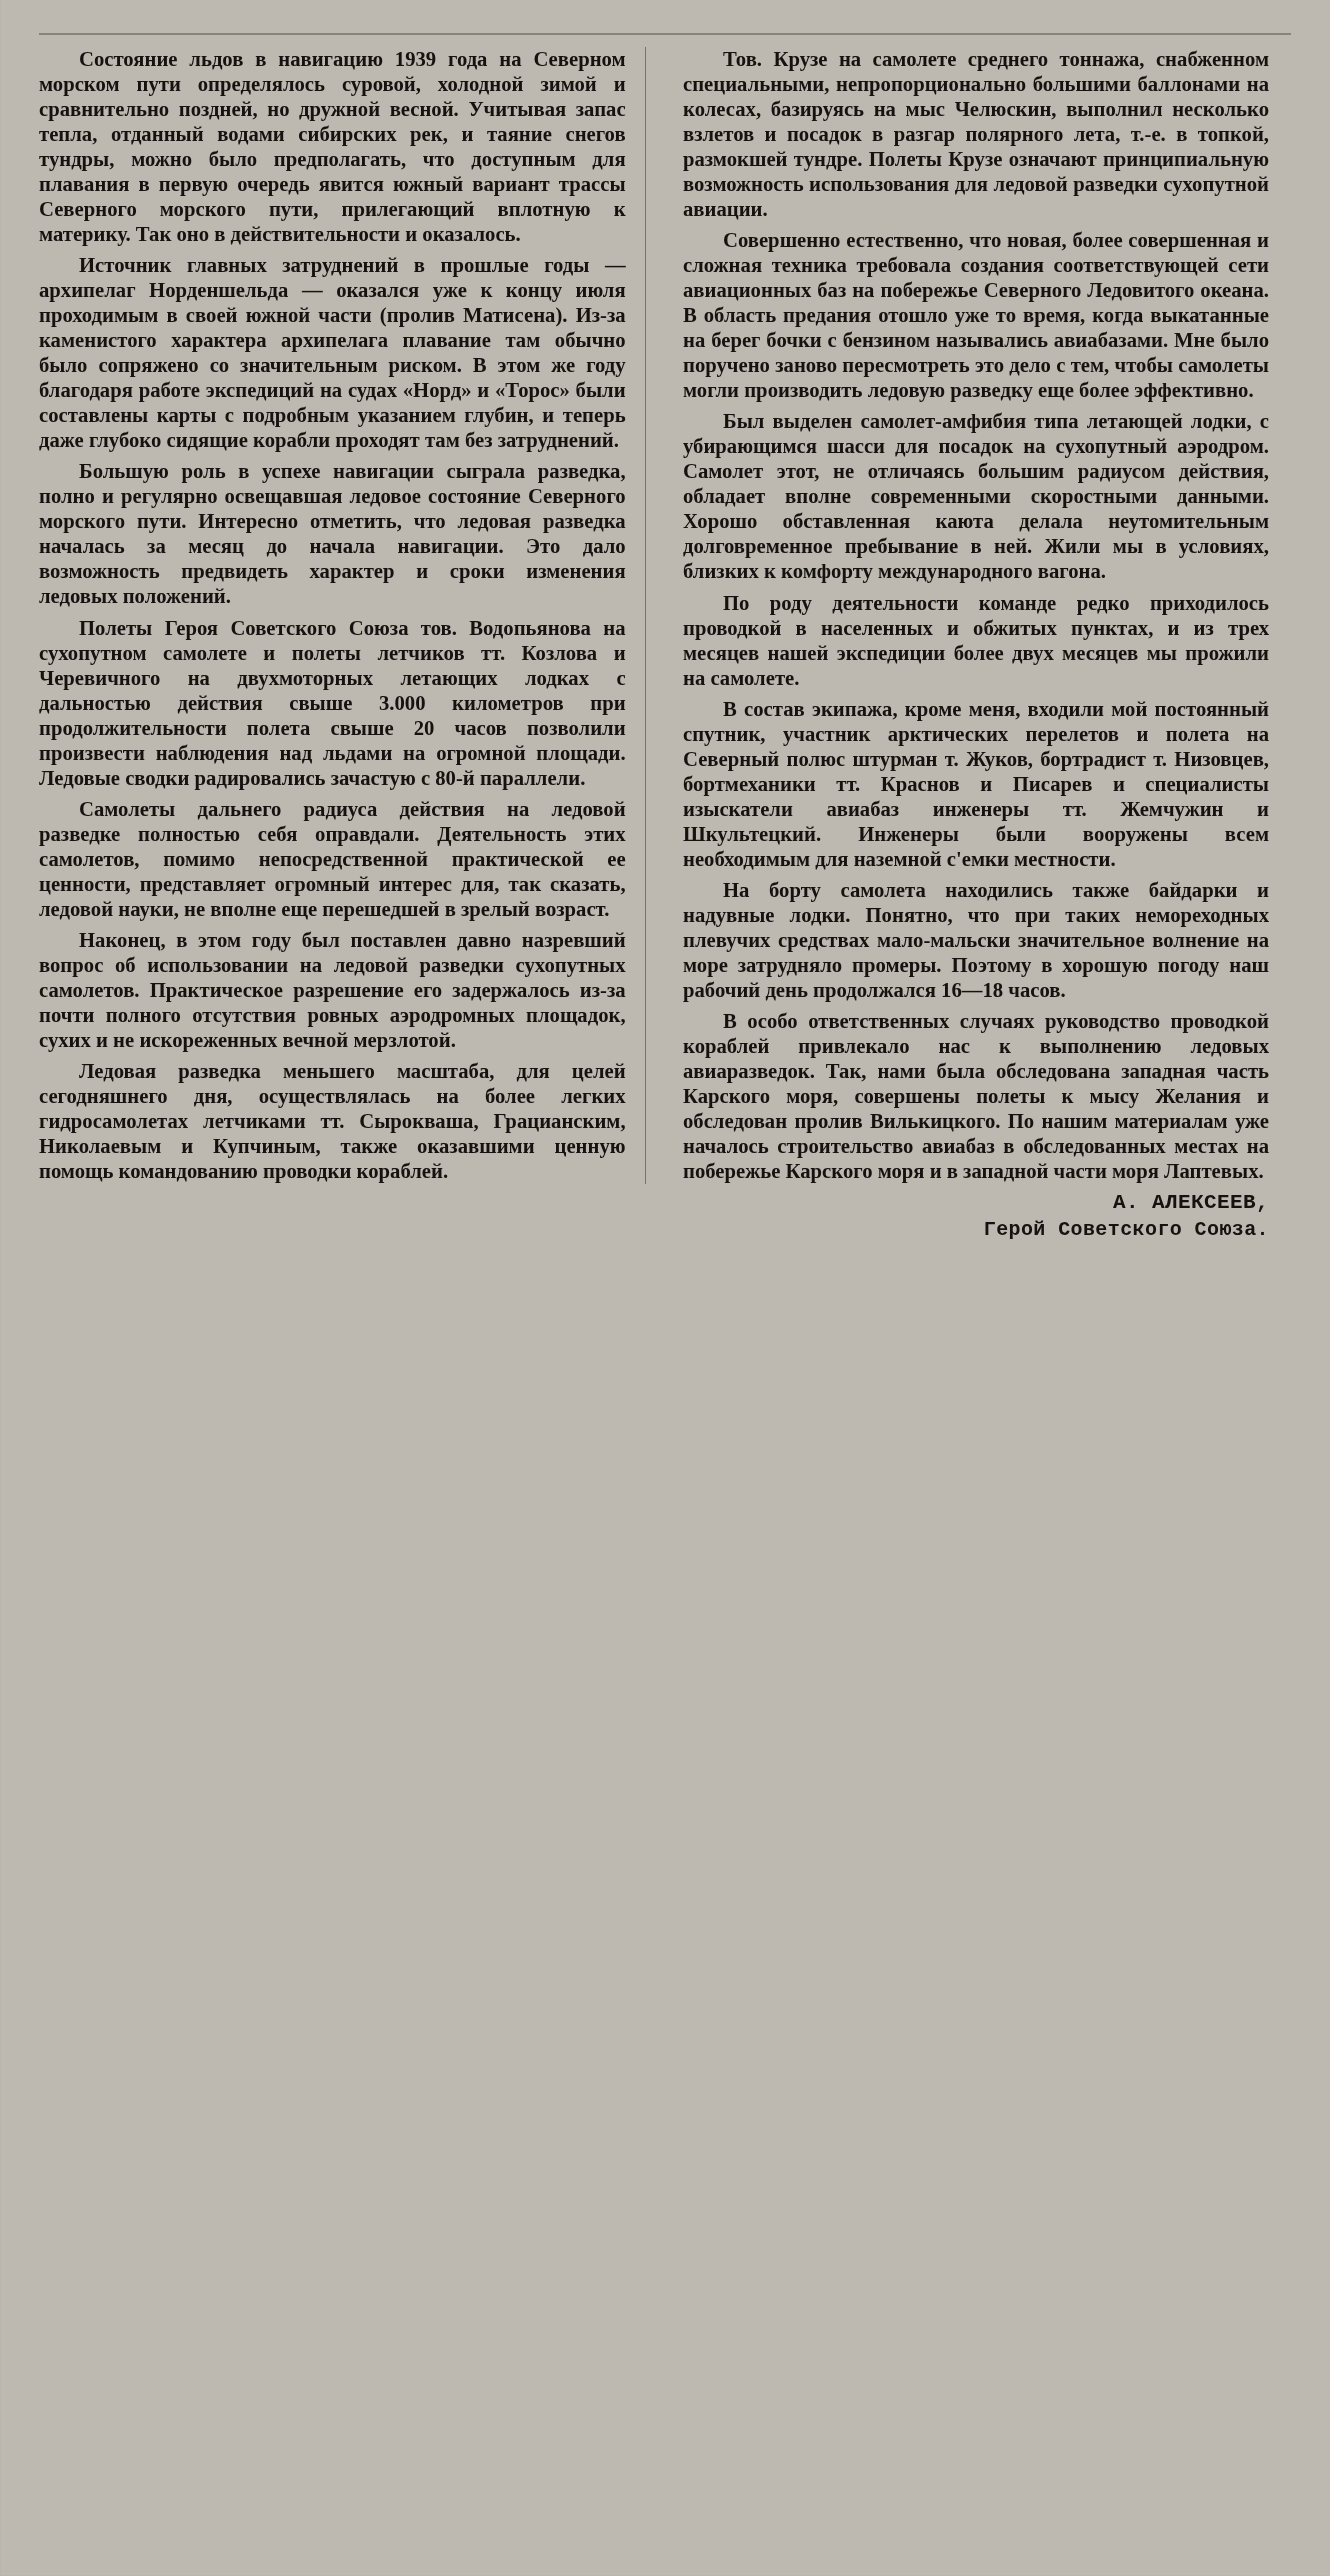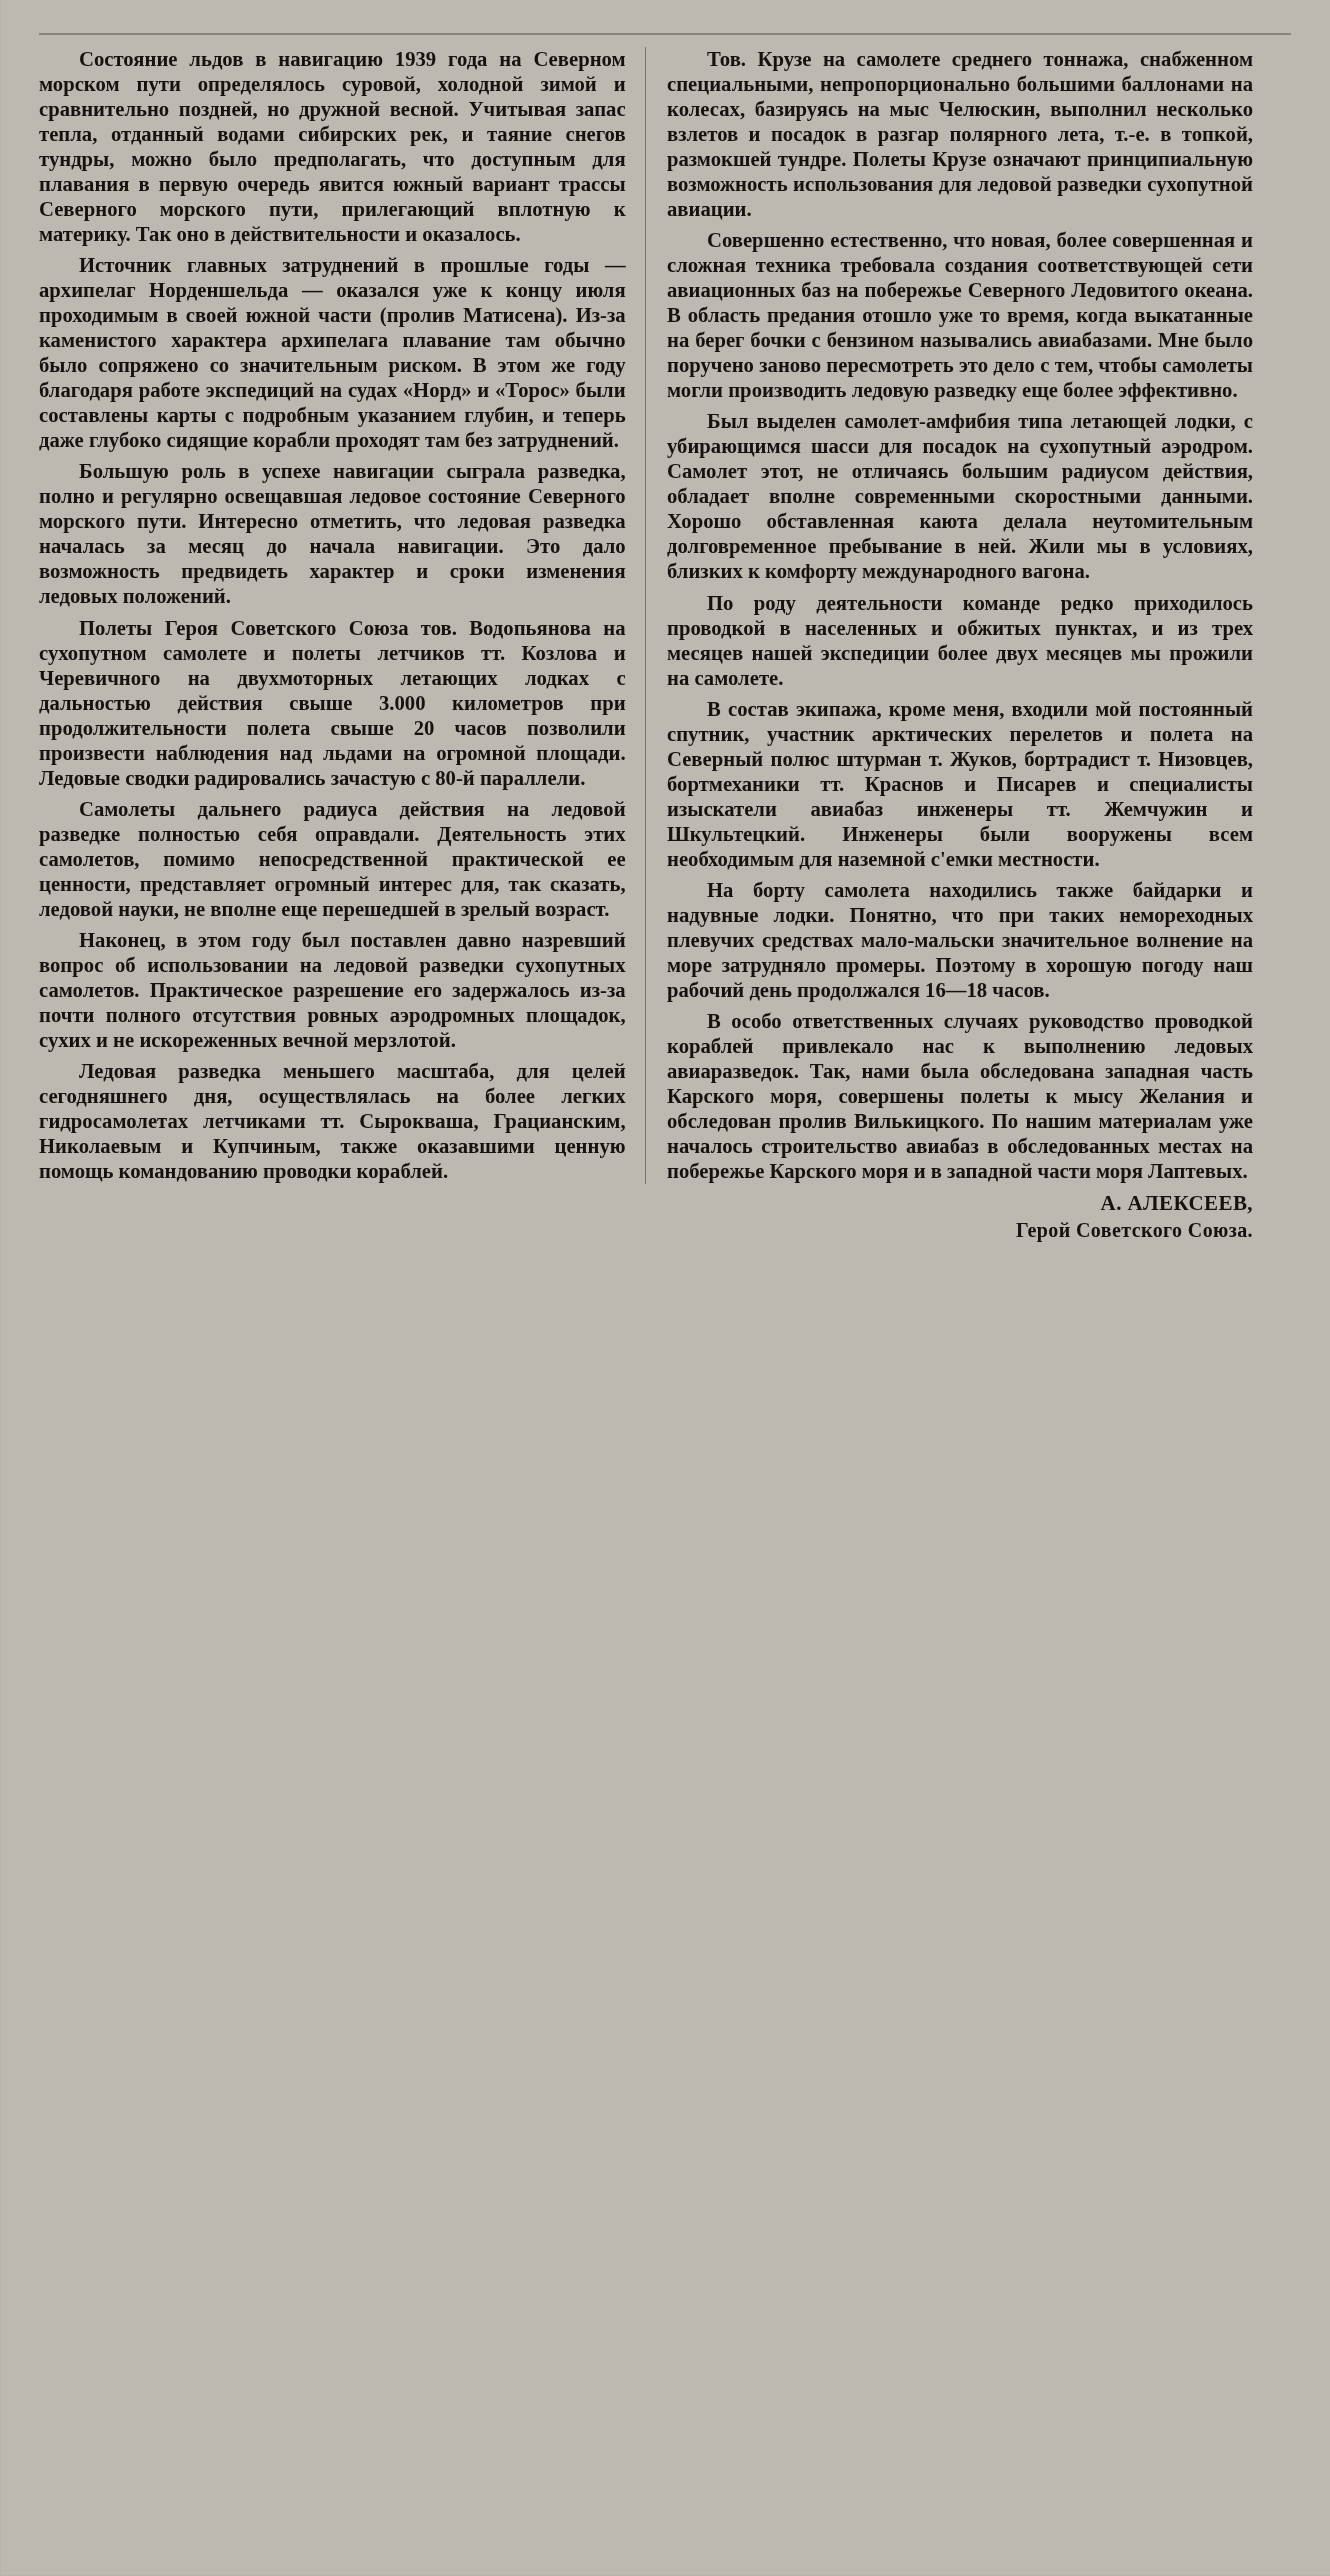--- a/index.html
+++ b/index.html
@@ -36,21 +36,21 @@
     text-shadow: 0 0.9px 0 rgba(255,255,255,0.18);
   }
   .rule {
     height: 1.8px;
     background: #4a443c;
     opacity: 0.45;
     margin: 0 0 12.3px 0;
   }
   .columns {
     display: flex;
-    gap: 0px;
+    gap: 16px;
     align-items: flex-start;
   }
   .col {
     width: 607px;
     box-sizing: border-box;
   }
   .col.left {
     padding-right: 19.4px;
     border-right: 1.8px solid rgba(50,45,38,0.5);
   }
@@ -69,21 +69,21 @@
     text-indent: 40px;
     hyphens: manual;
     -webkit-font-smoothing: none;
   }
   p.para:last-child {
     margin-bottom: 0;
   }
   .signature {
     margin-top: 2px;
     text-align: right;
-    font-family: Liberation Serif, serif;
+    font-family: Liberation Mono, monospace;
     font-weight: bold;
     font-size: 21px;
     color: #161210;
     line-height: 26.4px;
     letter-spacing: 0.4px;
   }
   .signature .role {
     font-size: 20px;
     letter-spacing: 0.4px;
   }

